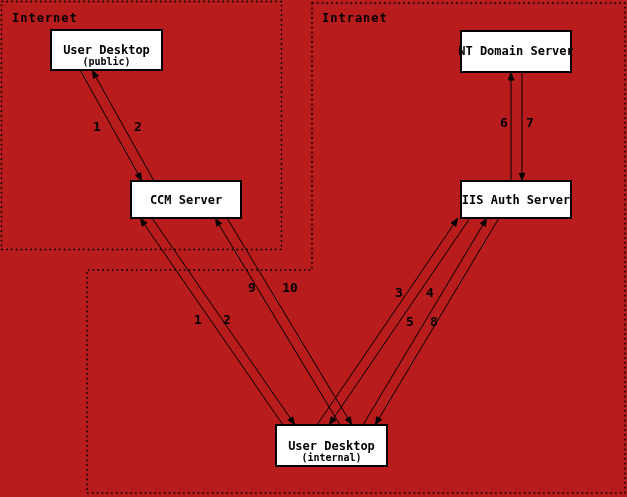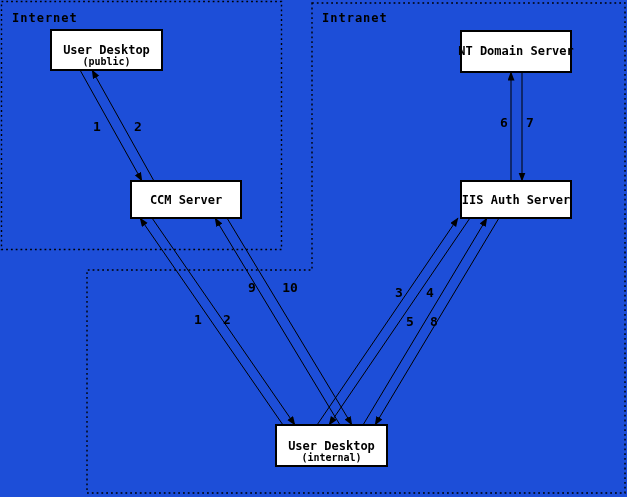--- a/index.html
+++ b/index.html
@@ -4,21 +4,21 @@
 <style>
   html, body {
     margin: 0;
     padding: 0;
     background: #ffffff;
   }
   .stage {
     position: relative;
     width: 627px;
     height: 497px;
-    background: #1d4ed8;
+    background: #b91c1c;
     overflow: hidden;
     font-family: "DejaVu Sans Mono", "Liberation Mono", monospace;
   }
   svg text {
     font-family: "DejaVu Sans Mono", "Liberation Mono", monospace;
     font-weight: bold;
     fill: #000000;
   }
   .node-title   { font-size: 12px; }
   .node-sub     { font-size: 10px; }

